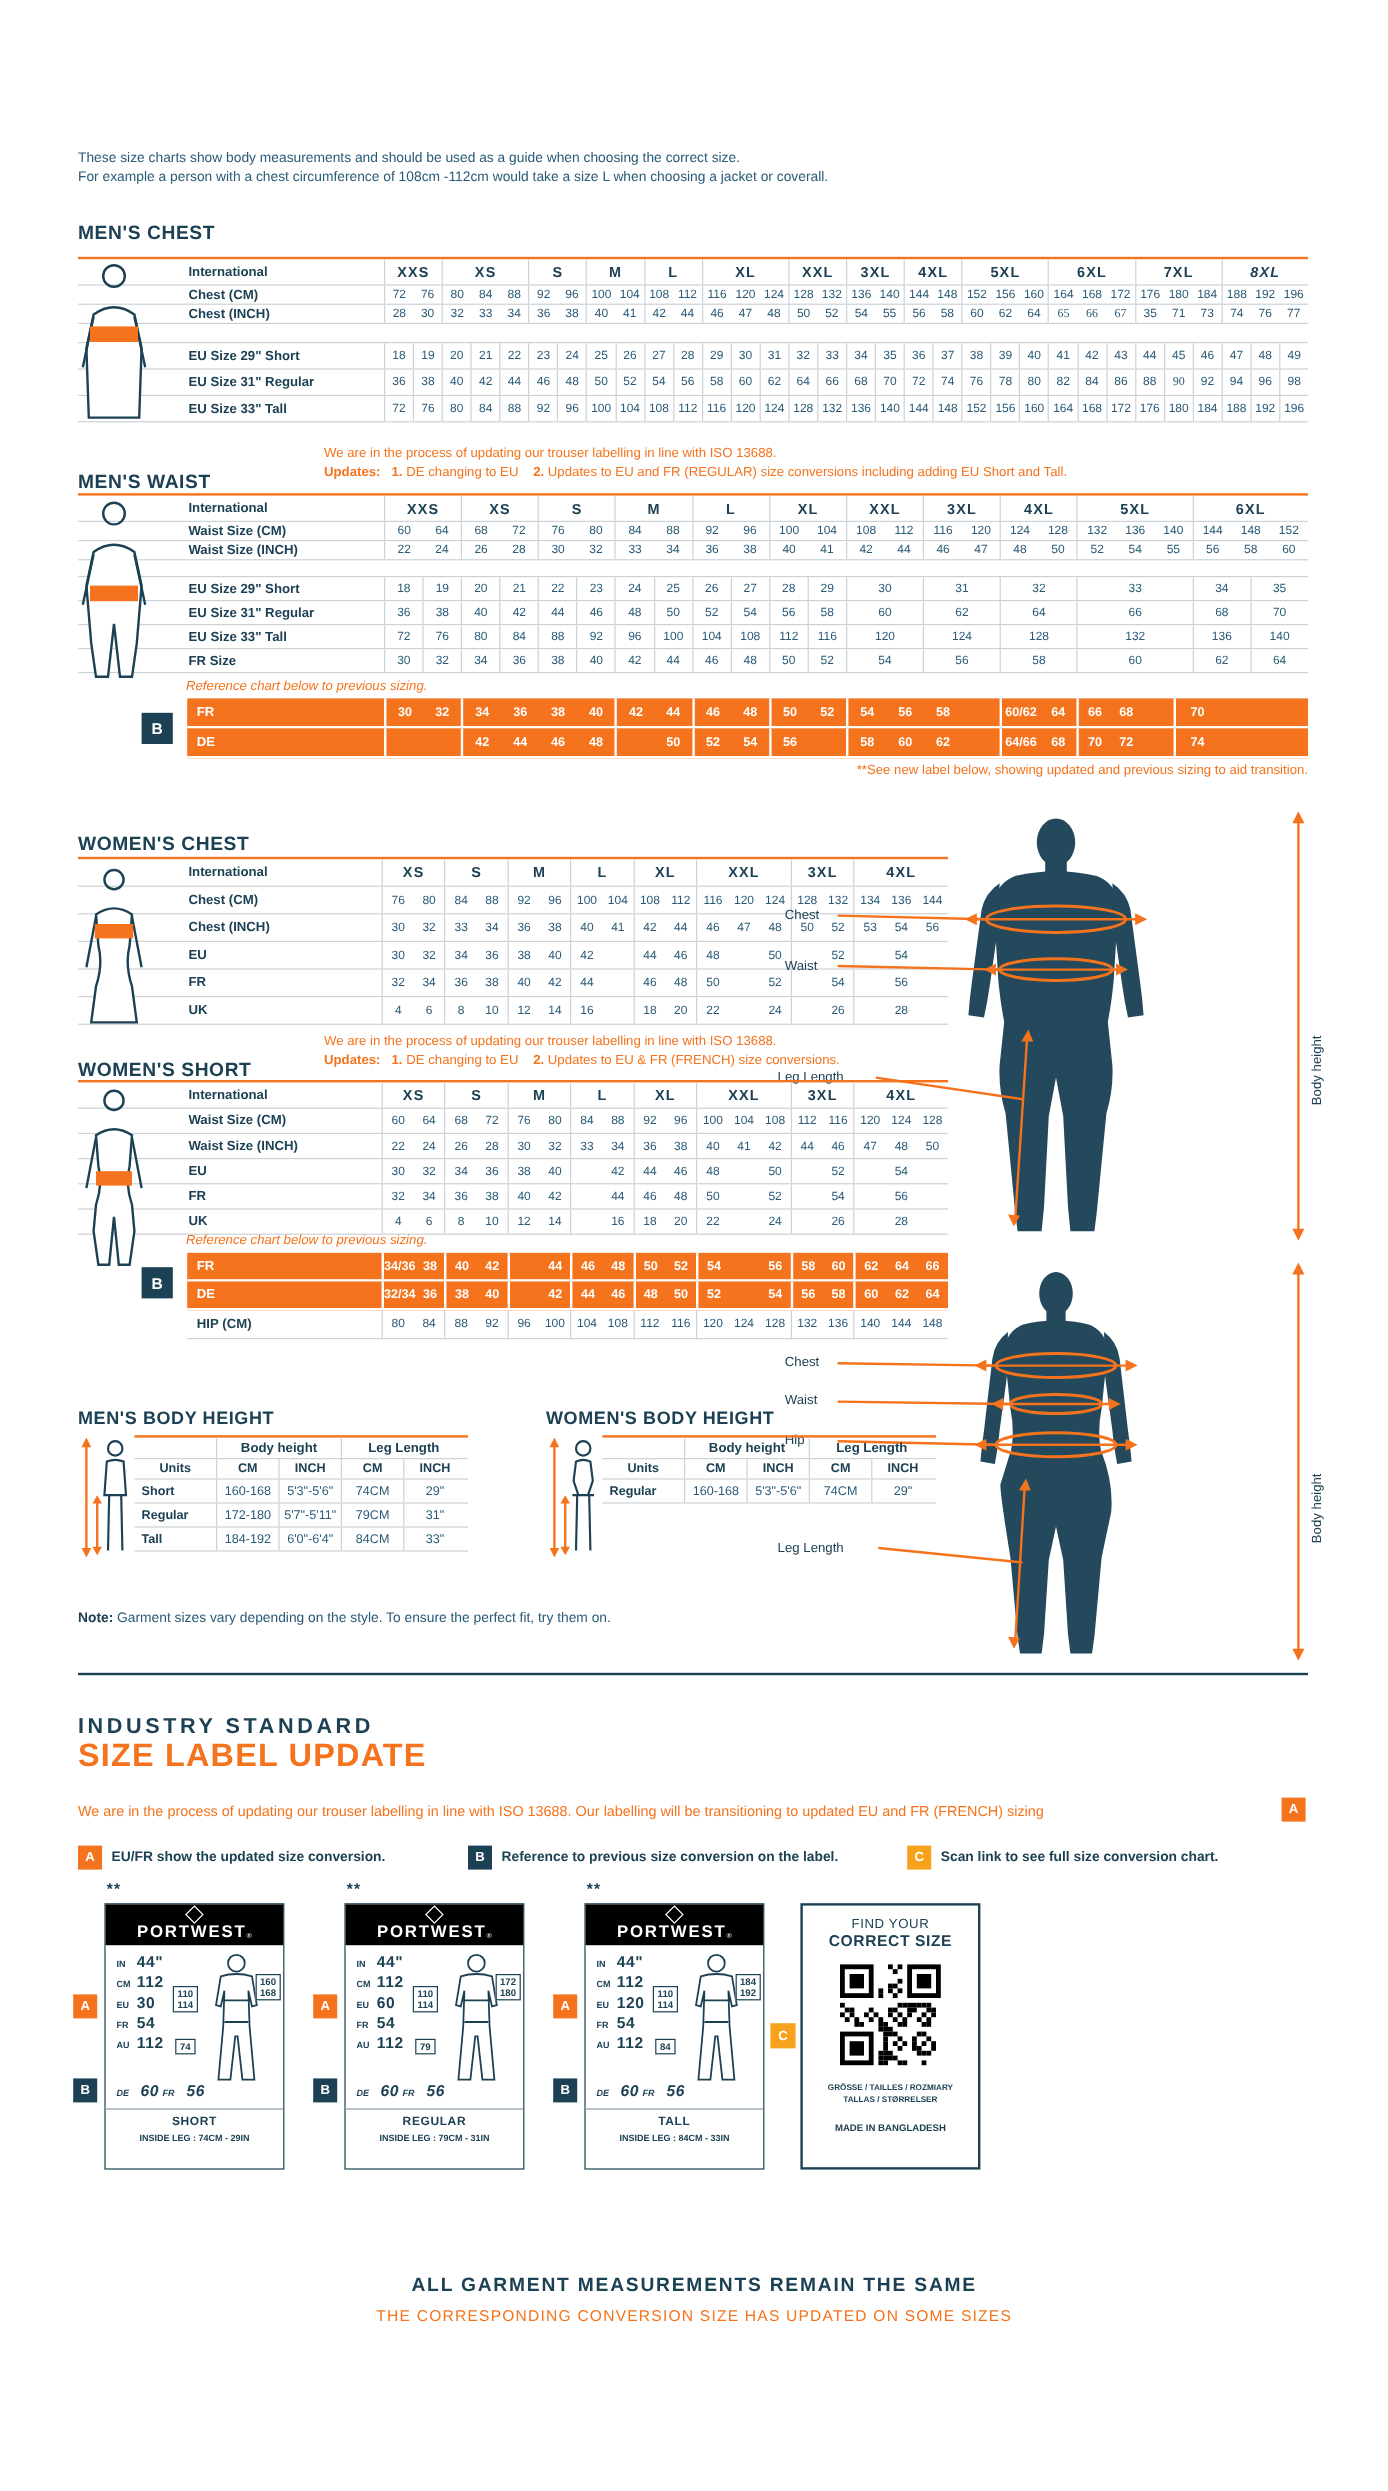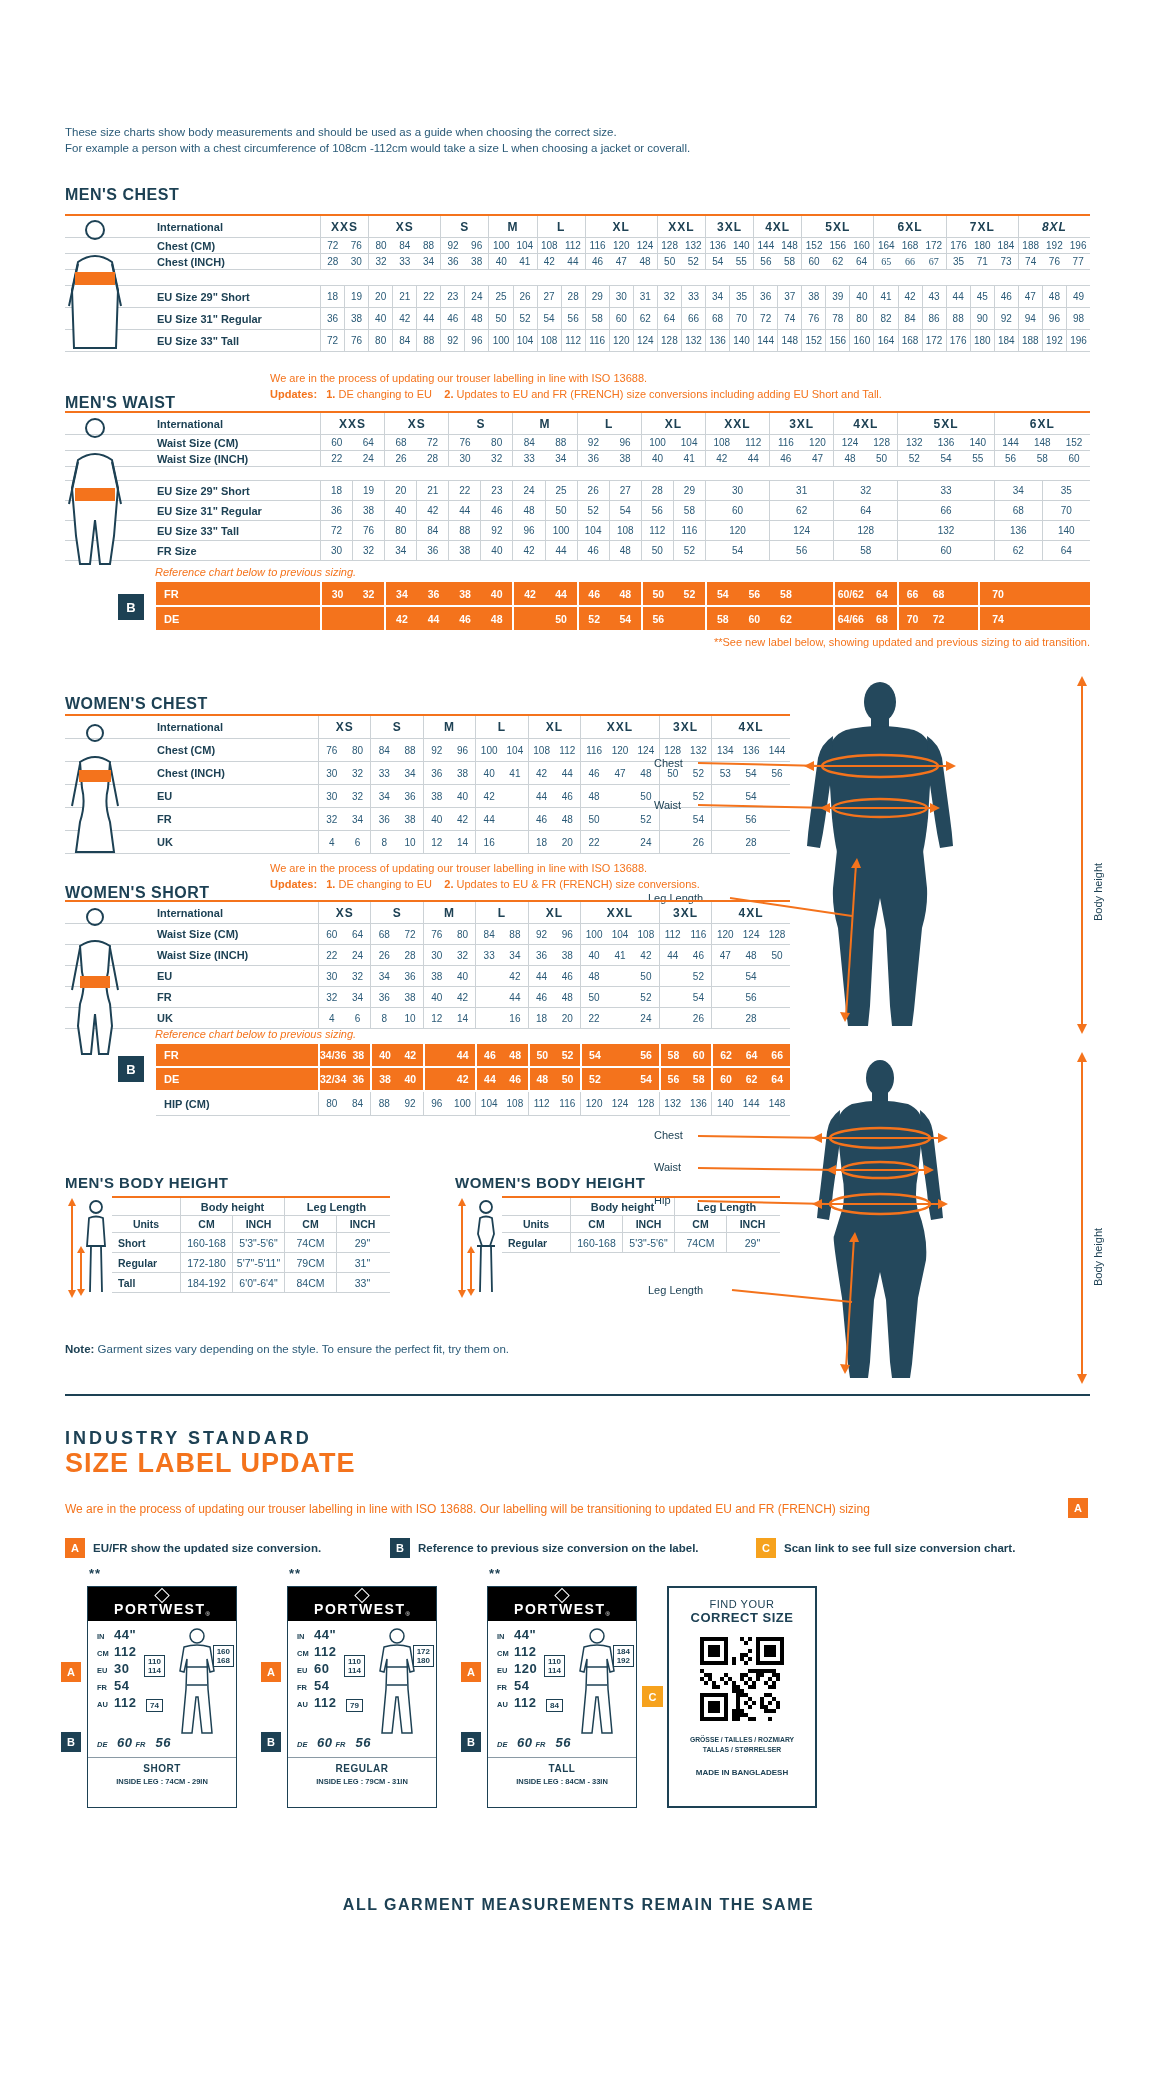--- a/index.html
+++ b/index.html
@@ -439,21 +439,21 @@
           </div>
           <div class="cell" style="width: 3.125%;">
             <div class="slot">84</div>
           </div>
           <div class="cell" style="width: 3.125%;">
             <div class="slot">86</div>
           </div>
           <div class="cell" style="width: 3.125%;">
             <div class="slot">88</div>
           </div>
-          <div class="cell" style="width: 3.125%;">
+          <div class="cell" style="width: 3.125%; font-family: Liberation Serif, serif;">
             <div class="slot">90</div>
           </div>
           <div class="cell" style="width: 3.125%;">
             <div class="slot">92</div>
           </div>
           <div class="cell" style="width: 3.125%;">
             <div class="slot">94</div>
           </div>
           <div class="cell" style="width: 3.125%;">
             <div class="slot">96</div>
@@ -574,21 +574,21 @@
       </svg>
   </div>
 
   <div class="abs onote" style="left:270px;top:372px;">
     <div>We are in the process of updating our trouser labelling in line with ISO 13688.</div>
     <div style="margin-top:4px;">
       <b>Updates:</b>&nbsp;&nbsp;
       <b>1.</b>
       <span>DE changing to EU</span>&nbsp;&nbsp;&nbsp;
       <b>2.</b>
-      <span>Updates to EU and FR (FRENCH) size conversions including adding EU Short and Tall.</span>
+      <span>Updates to EU and FR (REGULAR) size conversions including adding EU Short and Tall.</span>
     </div>
   </div>
   <div class="abs sec-h" style="left:65px;top:394px;">MEN'S WAIST</div>
   <div class="abs sztbl" style="left:65px;top:411px;width:1025px;" id="t_mens_waist">
       <div class="r head" style="height: 22px;">
         <div class="lbl" style="width: 255px;">International</div>
         <div class="cells">
           <div class="cell" style="width: 8.33333%;">
             <div class="slot">XXS</div>
           </div>
@@ -1972,20 +1972,21 @@
         <rect x="52" y="84" width="4" height="4" fill="#000"></rect>
         <rect x="56" y="84" width="4" height="4" fill="#000"></rect>
         <rect x="72" y="84" width="4" height="4" fill="#000"></rect>
       </svg>
     <div class="qlangs" style="margin-top:6px;">GRÖSSE / TAILLES / ROZMIARY</div>
     <div class="qlangs">TALLAS / STØRRELSER</div>
     <div class="qmade">MADE IN BANGLADESH</div>
   </div>
 
   <div class="abs f1" style="left:0;top:1896px;">ALL GARMENT MEASUREMENTS REMAIN THE SAME</div>
+  <div class="abs f2" style="left:0;top:1922px;">THE CORRESPONDING CONVERSION SIZE HAS UPDATED ON SOME SIZES</div>
 
 <div class="abs stars" style="left: 89px; top: 1566px;">**</div>
     <div class="abs card" style="left: 87px; top: 1586px;">
       <div class="logo">
         <span class="diamond"></span>
         <span class="btext">PORTWEST</span>
         <sup class="reg">®</sup>
       </div>
       <div class="clist">
         <div class="clrow">

